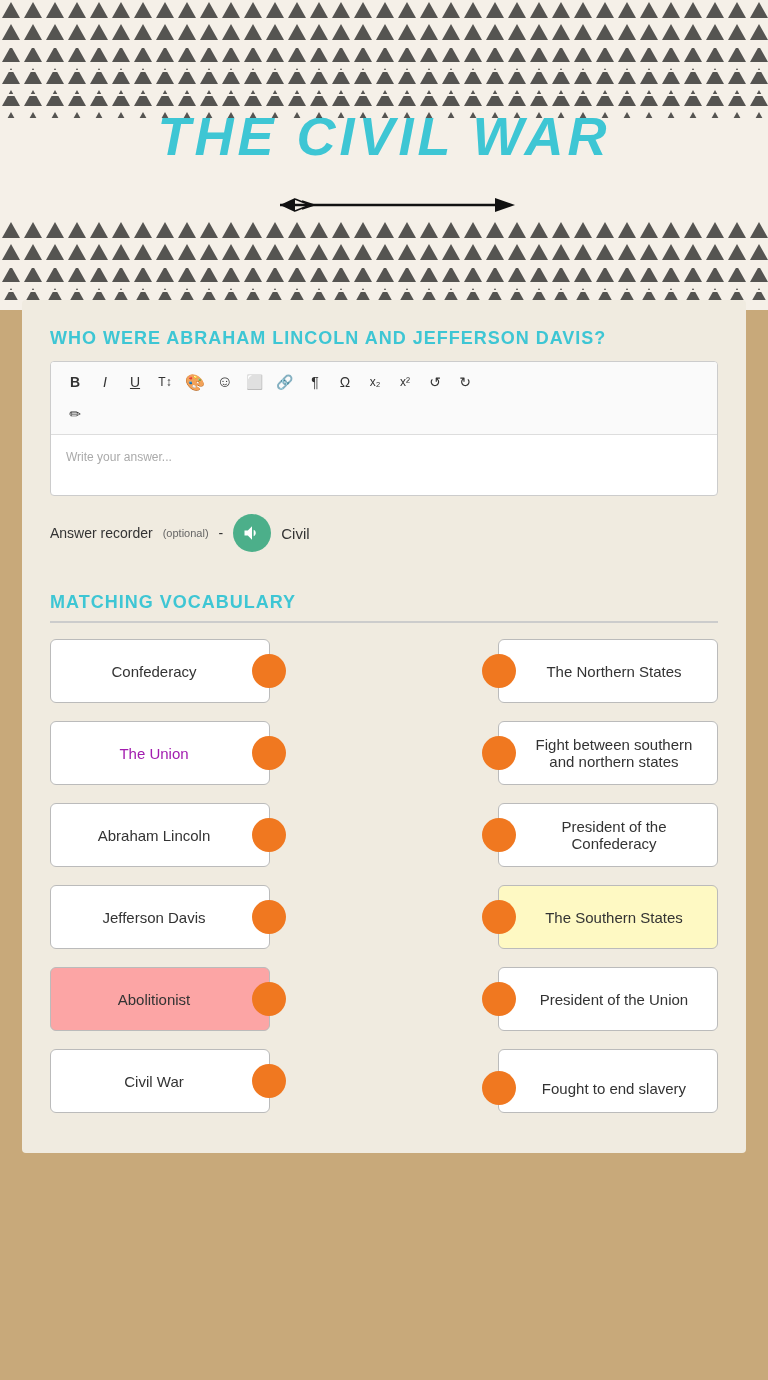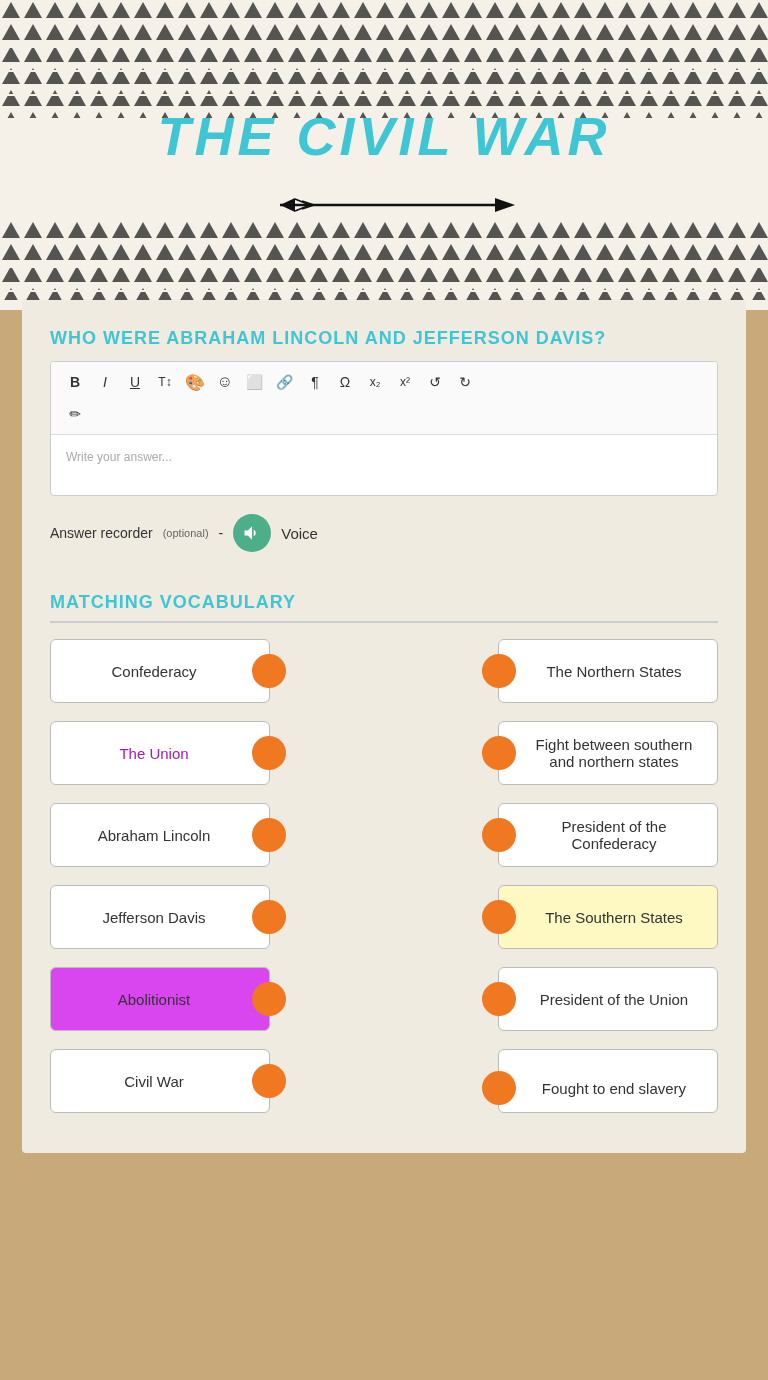--- a/index.html
+++ b/index.html
@@ -274,21 +274,21 @@
 
       <div class="answer-recorder">
         <span>Answer recorder</span>
         <span class="optional-text">(optional)</span>
         <span>-</span>
         <button class="voice-btn">
           <svg width="20" height="20" viewBox="0 0 24 24" fill="white">
             <path d="M3 9v6h4l5 5V4L7 9H3zm13.5 3c0-1.77-1.02-3.29-2.5-4.03v8.05c1.48-.73 2.5-2.25 2.5-4.02z"></path>
           </svg>
         </button>
-        <span class="voice-label">Voice</span>
+        <span class="voice-label">Civil</span>
       </div>
     </div>
 
     <div class="matching-section">
       <div class="matching-title">MATCHING VOCABULARY</div>
 
       <div class="matching-grid" id="matching-grid">
 
       <div class="matching-row">
     <div class="match-item left" style="position:relative; display:flex; align-items:center; justify-content:center; width:220px; min-height:64px; border:1.5px solid #bbb; border-radius:6px; background:#fff; font-size:15px; color:#333; text-align:center; padding: 14px 28px 14px 16px;">
@@ -328,21 +328,21 @@
       <span style="text-align:center;">Jefferson Davis</span>
       <div class="match-dot" style="width:34px;height:34px;background:#f07820;border-radius:50%;position:absolute;right:-17px;z-index:5;"></div>
     </div>
     <div style="flex:1;"></div>
     <div class="match-item right" style="position:relative; display:flex; align-items:center; justify-content:center; width:220px; min-height:64px; border:1.5px solid #bbb; border-radius:6px; background:#fef9c3; font-size:15px; color:#333; text-align:center; padding: 14px 16px 14px 28px;">
       <div class="match-dot" style="width:34px;height:34px;background:#f07820;border-radius:50%;position:absolute;left:-17px;z-index:5;"></div>
       <span style="text-align:center;">The Southern States</span>
     </div>
   </div>
           <div class="matching-row">
-    <div class="match-item left" style="position:relative; display:flex; align-items:center; justify-content:center; width:220px; min-height:64px; border:1.5px solid #bbb; border-radius:6px; background:#d946ef; font-size:15px; color:#333; text-align:center; padding: 14px 28px 14px 16px;">
+    <div class="match-item left" style="position:relative; display:flex; align-items:center; justify-content:center; width:220px; min-height:64px; border:1.5px solid #bbb; border-radius:6px; background:#fca5a5; font-size:15px; color:#333; text-align:center; padding: 14px 28px 14px 16px;">
       <span style="text-align:center;">Abolitionist</span>
       <div class="match-dot" style="width:34px;height:34px;background:#f07820;border-radius:50%;position:absolute;right:-17px;z-index:5;"></div>
     </div>
     <div style="flex:1;"></div>
     <div class="match-item right" style="position:relative; display:flex; align-items:center; justify-content:center; width:220px; min-height:64px; border:1.5px solid #bbb; border-radius:6px; background:#fff; font-size:15px; color:#333; text-align:center; padding: 14px 16px 14px 28px;">
       <div class="match-dot" style="width:34px;height:34px;background:#f07820;border-radius:50%;position:absolute;left:-17px;z-index:5;"></div>
       <span style="text-align:center;">President of the Union</span>
     </div>
   </div>
           <div class="matching-row">

